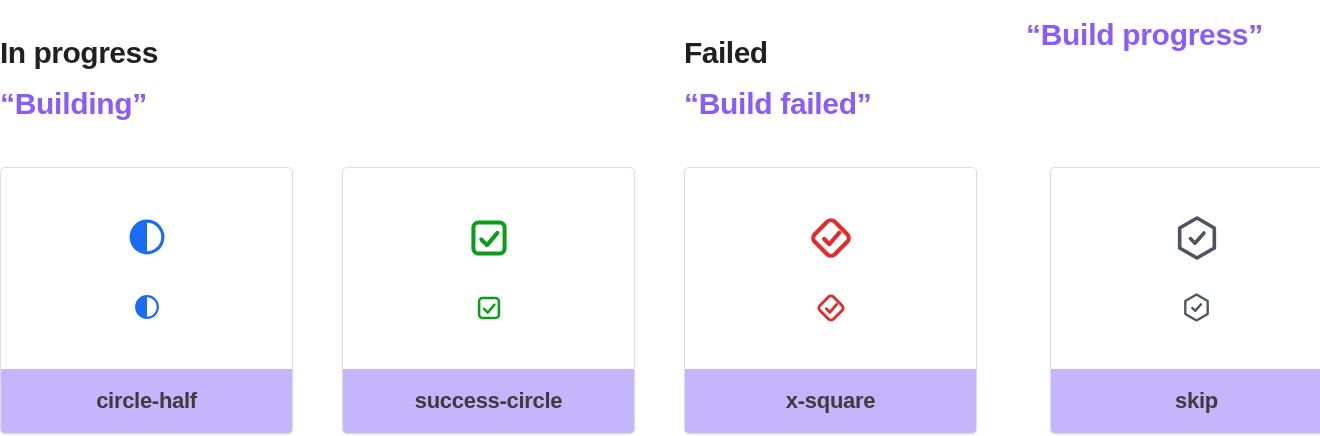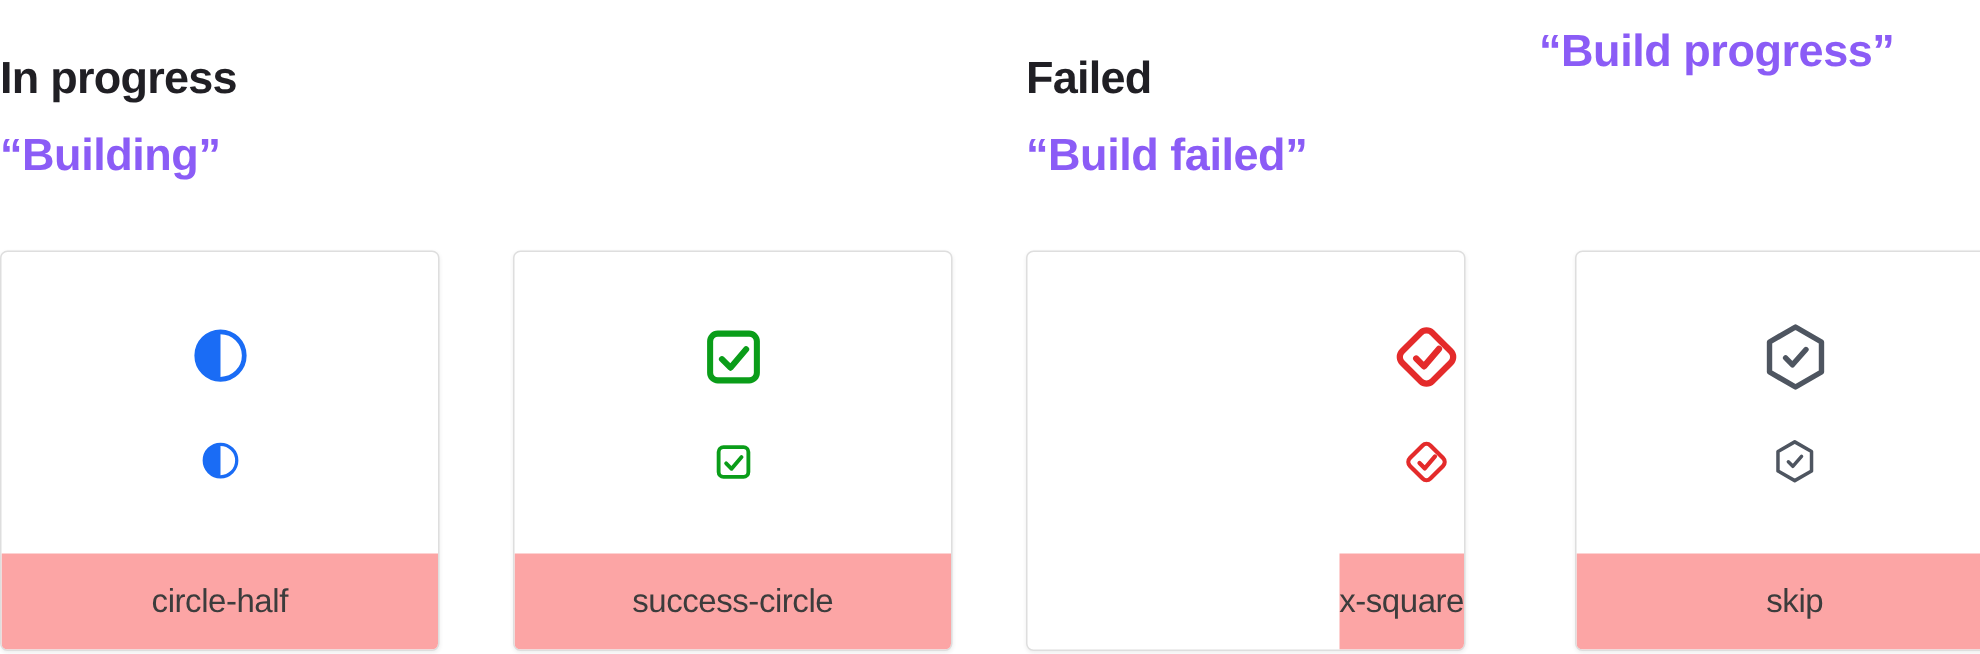--- a/index.html
+++ b/index.html
@@ -48,42 +48,42 @@
     background: #ffffff;
     border: 1px solid #dedede;
     border-radius: 5px;
     box-shadow: 0 1px 3px rgba(0,0,0,0.07);
     display: flex;
     flex-direction: column;
     overflow: hidden;
   }
   .card-1 { left: 0; }
   .card-2 { left: 342px; }
-  .card-3 { left: 684px; align-items: flex-end; }
+  .card-3 { left: 684px; }
   .card-4 { left: 1026px; }
   .card-body {
     height: 201px;
     flex: 0 0 201px;
     display: flex;
     flex-direction: column;
     align-items: center;
     justify-content: center;
   }
   .card-1 .card-body { gap: 38px; }
   .card-2 .card-body { gap: 34px; }
   .card-3 .card-body { gap: 28px; }
   .card-4 .card-body { gap: 30px; }
   .card-footer {
     flex: 1 1 auto;
-    background: #fca5a5;
+    background: #c4b5fd;
     display: flex;
     align-items: center;
     justify-content: center;
     font-size: 22px;
-    font-weight: normal;
+    font-weight: bold;
     letter-spacing: -0.3px;
     color: #3c3c3c;
   }
   .icon { display: block; }
 </style>
 </head>
 <body>
 
 <div class="grid">
 

